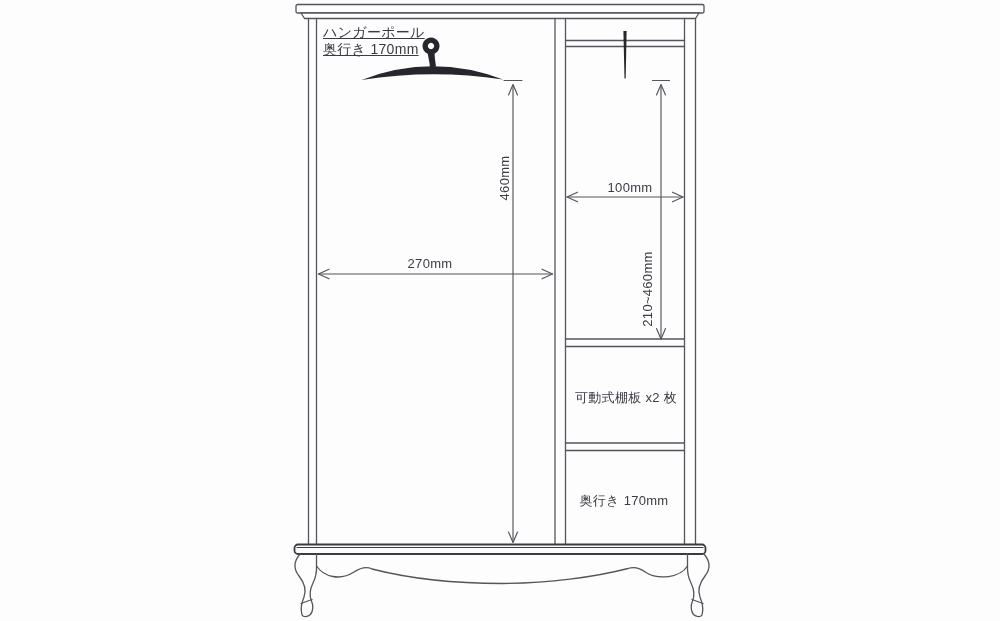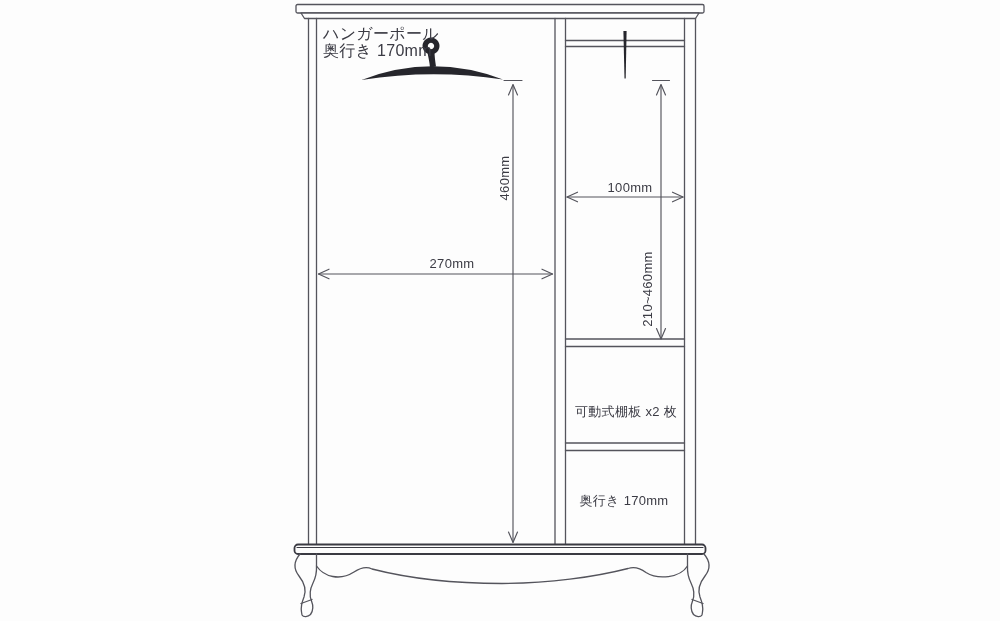--- a/index.html
+++ b/index.html
@@ -12,21 +12,21 @@
   svg{position:absolute;left:0;top:0;}
   .label{
     position:absolute;
     color:var(--text,#3b3b44);
     font-size:13px;
     letter-spacing:.3px;
     white-space:nowrap;
     transform:translate(-50%,-50%);
   }
   .label.rot{transform:translate(-50%,-50%) rotate(-90deg);}
-  .label.tl{transform:none;font-size:16px;}
+  .label.tl{transform:none;font-size:14px;text-decoration:underline;}
 </style>
 </head>
 <body style="background: rgb(253, 253, 253); --text: #3b3b44;">
 
 <div id="stage">
 
   <svg width="1000" height="621" viewBox="0 0 1000 621">
 
     <g fill="none" stroke-linecap="round" stroke-linejoin="round" stroke-width="1.3" stroke="#54545c">
 
@@ -127,22 +127,22 @@
     <g stroke="none" fill="#26262c">
       <path d="M 623.4 31 L 626.6 31 L 625.7 78.5 L 624.5 78.5 Z"></path>
     </g>
   </svg>
 
   <div class="label tl" style="left:323px;top:24px">ハンガーポール</div>
   <div class="label tl" style="left:323px;top:41px">奥行き 170mm</div>
 
   <div class="label rot" style="left:504px;top:178px">460mm</div>
 
-  <div class="label" style="left:452px;top:263px">270mm</div>
+  <div class="label" style="left:430px;top:263px">270mm</div>
 
   <div class="label" style="left:630px;top:187px">100mm</div>
 
   <div class="label rot" style="left:647px;top:289px">210~460mm</div>
 
-  <div class="label" style="left:626px;top:412px">可動式棚板 x2 枚</div>
+  <div class="label" style="left:626px;top:398px">可動式棚板 x2 枚</div>
 
   <div class="label" style="left:624px;top:501px">奥行き 170mm</div>
 </div>
 
 </body></html>

